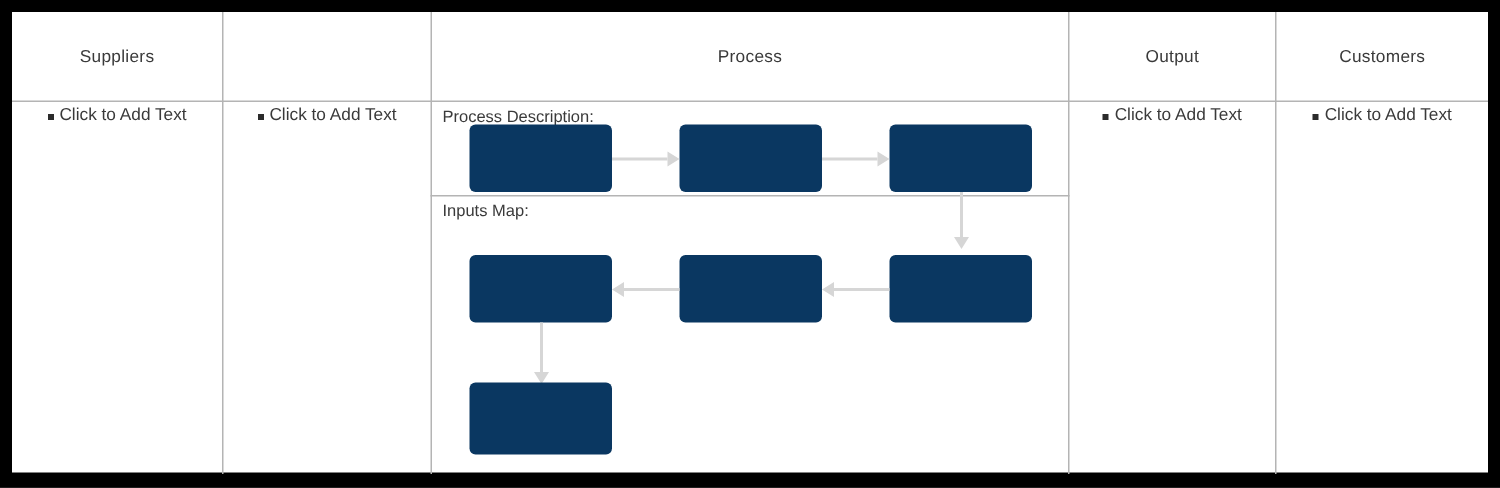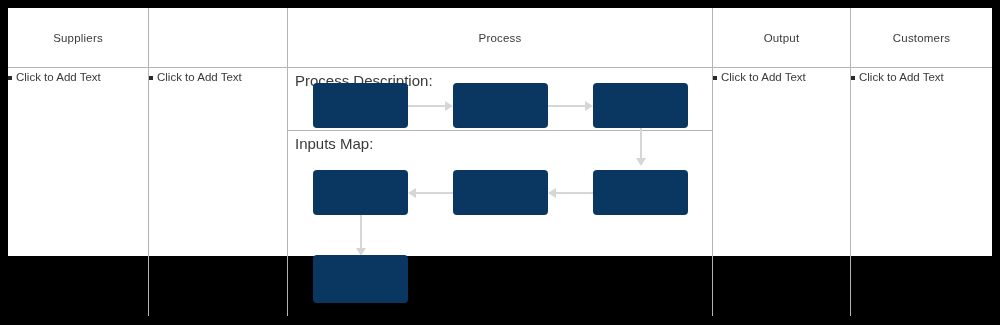--- a/index.html
+++ b/index.html
@@ -22,21 +22,21 @@
     height: 325px;
     background: #000000;
   }
 
   
   .table-frame {
     position: absolute;
     left: 8px;
     top: 8px;
     width: 984px;
-    height: 248px;
+    height: 307px;
     background: #ffffff;
     box-sizing: border-box;
     padding-left: 28px;
   }
 
   
   .vline {
     position: absolute;
     top: 0;
     width: 1px;
@@ -71,39 +71,40 @@
     letter-spacing: 0.2px;
     white-space: nowrap;
   }
 
   
   .bullet-cell {
     position: absolute;
     top: 63px;
     display: flex;
     align-items: flex-start;
+    justify-content: center;
     font-size: 11.5px;
     color: #3a3a3a;
     white-space: nowrap;
   }
   .bullet-cell .bullet {
     display: inline-block;
     width: 4px;
     height: 4px;
     background: #2b2b2b;
     margin-right: 4px;
     position: relative;
     top: 5px;
     flex: none;
   }
 
   
   .process-label {
     position: absolute;
-    font-size: 15px;
+    font-size: 11px;
     color: #3a3a3a;
     white-space: nowrap;
     text-align: center;
   }
 
   
   .flow-box {
     position: absolute;
     background: #0a3761;
     border-radius: 4px;

